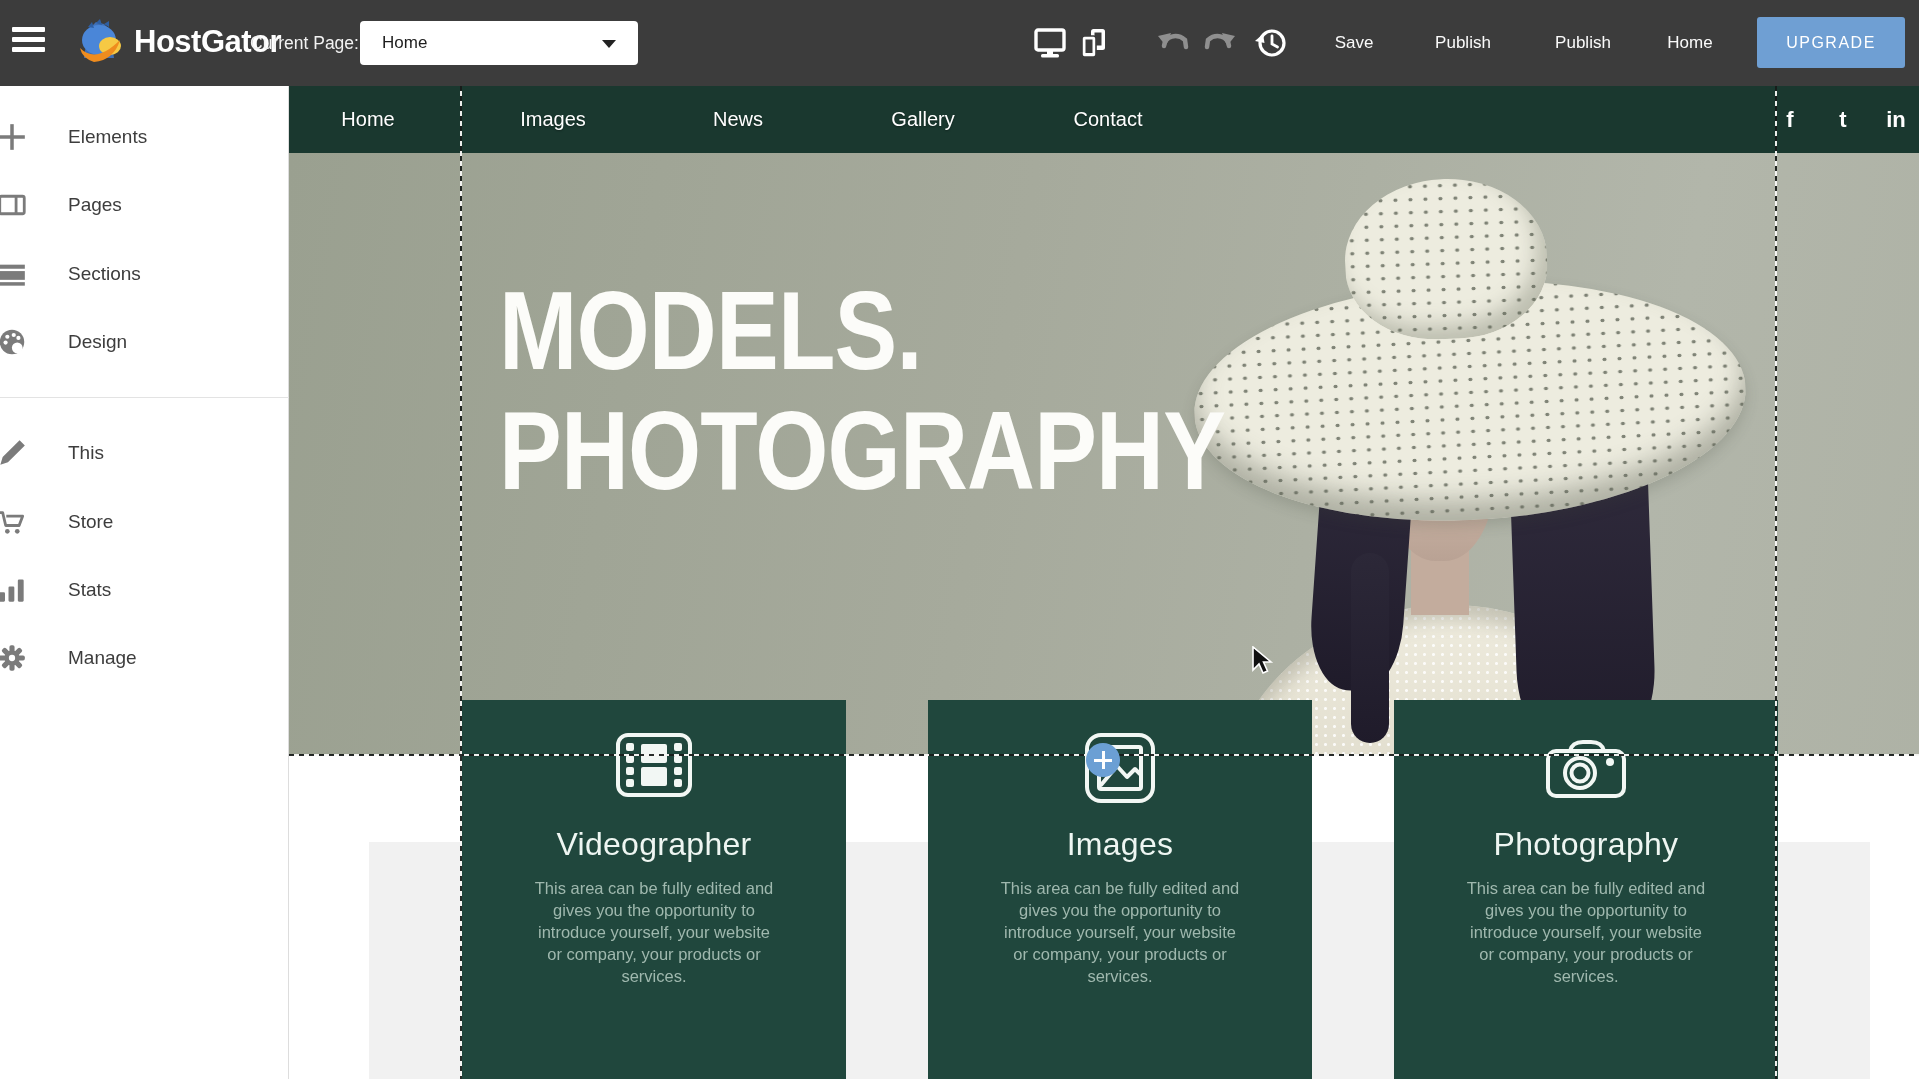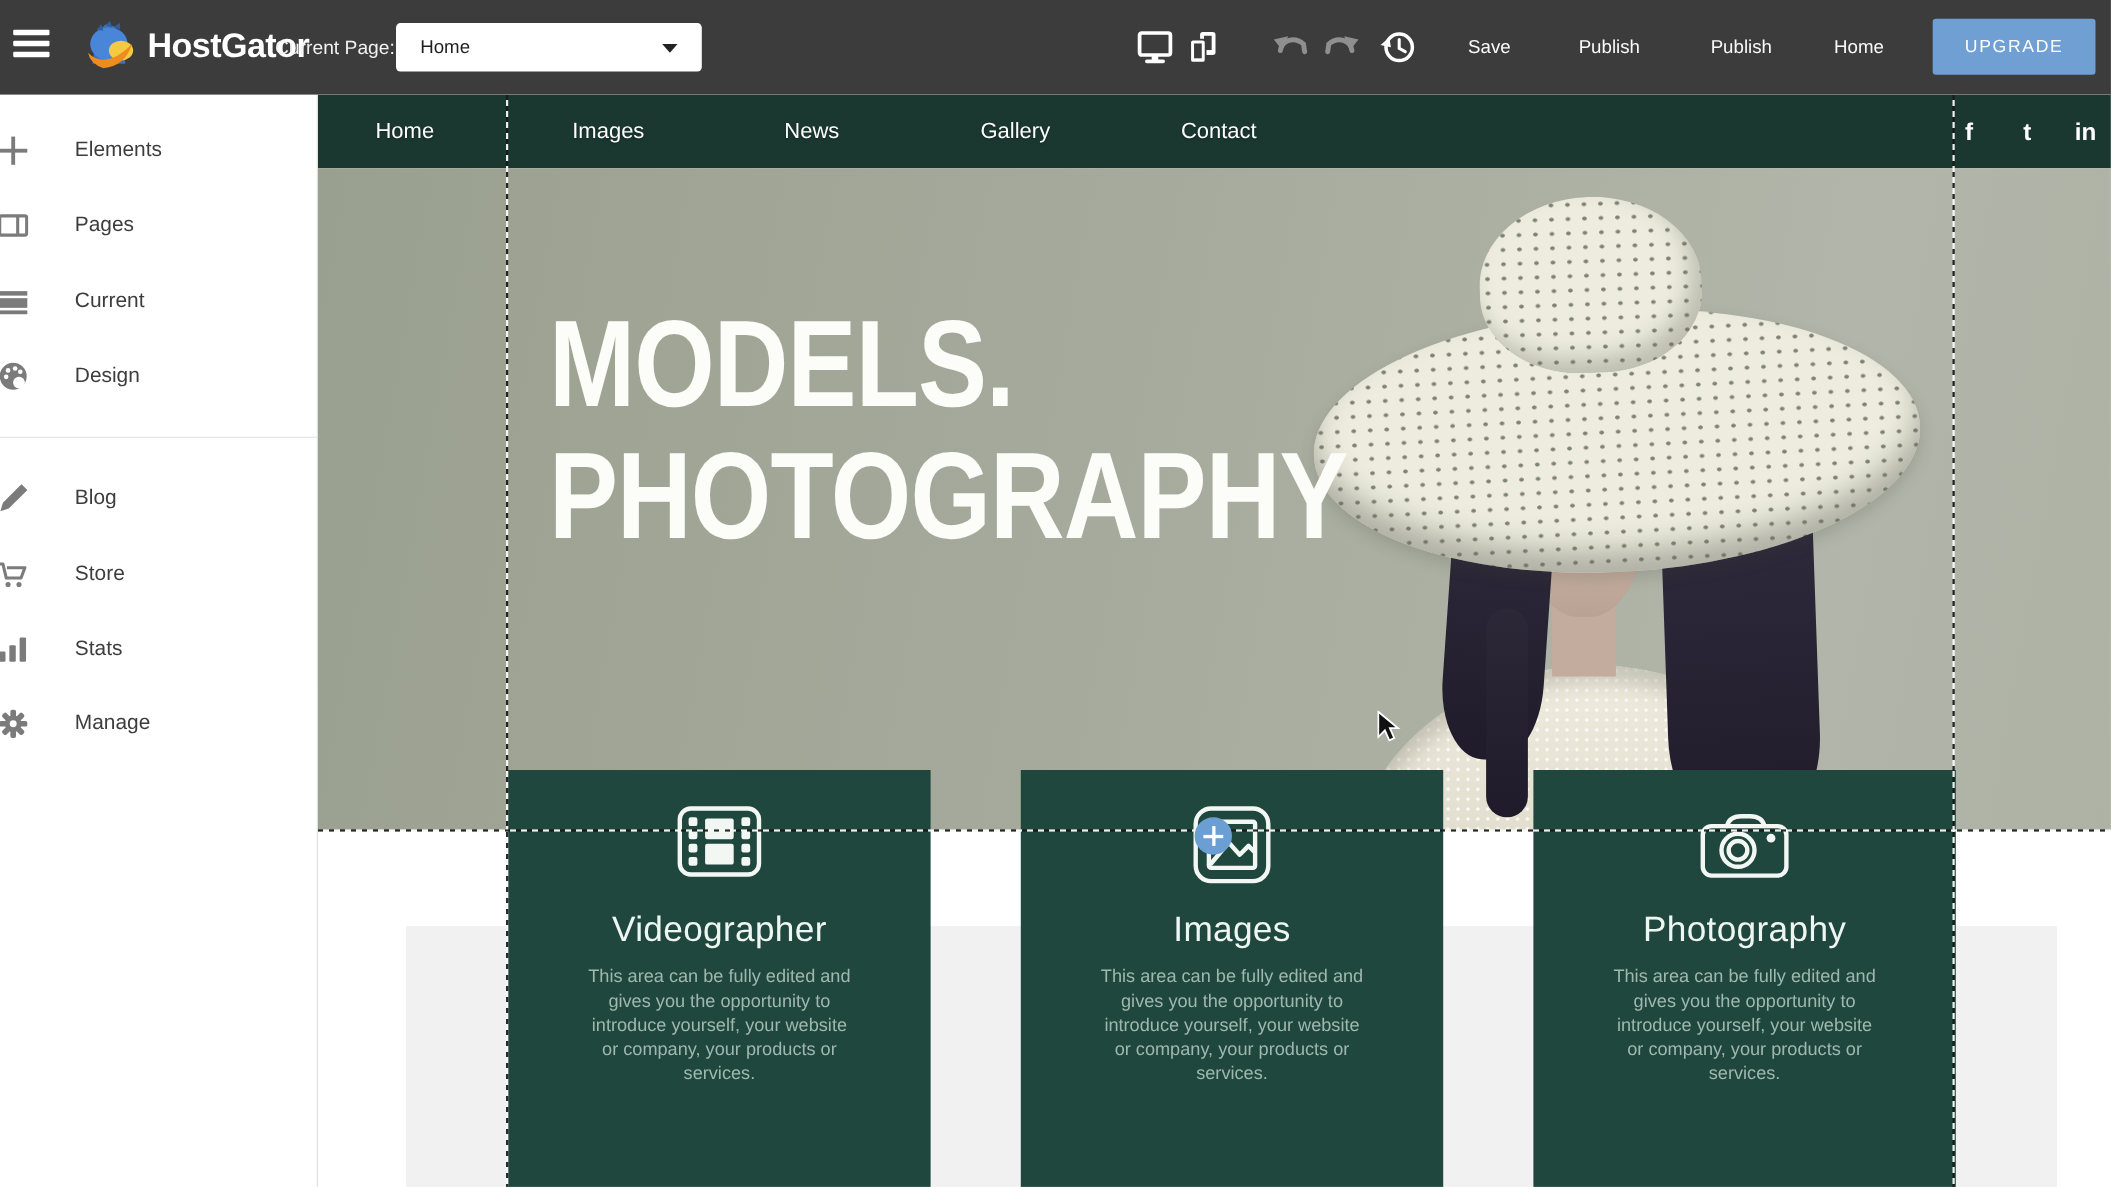--- a/index.html
+++ b/index.html
@@ -182,42 +182,42 @@
       </svg>
       <span class="lbl">Pages</span>
     </div>
 
     <div class="side-item" style="top:168px">
       <svg viewBox="0 0 24 24">
         <rect x="1" y="4" width="22" height="3.5" fill="#7b7b7b"></rect>
         <rect x="1" y="9.5" width="22" height="7.5" fill="#7b7b7b"></rect>
         <rect x="1" y="19" width="22" height="3" fill="#7b7b7b"></rect>
       </svg>
-      <span class="lbl">Current</span>
+      <span class="lbl">Sections</span>
     </div>
 
     <div class="side-item" style="top:236px">
       <svg viewBox="0 0 24 24">
         <circle cx="12" cy="12" r="10.5" fill="#7b7b7b"></circle>
         <circle cx="16.5" cy="17" r="4.6" fill="#fff"></circle>
         <circle cx="8" cy="7.5" r="1.8" fill="#fff"></circle>
           <circle cx="13.5" cy="6" r="1.8" fill="#fff"></circle>
         <circle cx="6.5" cy="12.5" r="1.8" fill="#fff"></circle>
           <circle cx="17.5" cy="8.5" r="1.8" fill="#fff"></circle>
       </svg>
       <span class="lbl">Design</span>
     </div>
 
     <div class="side-div"></div>
 
     <div class="side-item" style="top:347px">
       <svg viewBox="0 0 24 24">
         <path d="M2,22 L4,15.5 L17,2.5 L21.5,7 L8.5,20 Z M18.5,1 L23,5.5 L21.5,7 L17,2.5 Z" fill="#7b7b7b"></path>
       </svg>
-      <span class="lbl">Blog</span>
+      <span class="lbl">This</span>
     </div>
 
     <div class="side-item" style="top:416px">
       <svg viewBox="0 0 24 24">
         <path d="M0,4 h4 l2.6,11 h11.5 l3,-8 h-14" fill="none" stroke="#7b7b7b" stroke-width="2.4" stroke-linejoin="round"></path>
         <circle cx="8" cy="20" r="2" fill="#7b7b7b"></circle>
           <circle cx="16.5" cy="20" r="2" fill="#7b7b7b"></circle>
       </svg>
       <span class="lbl">Store</span>
     </div>

